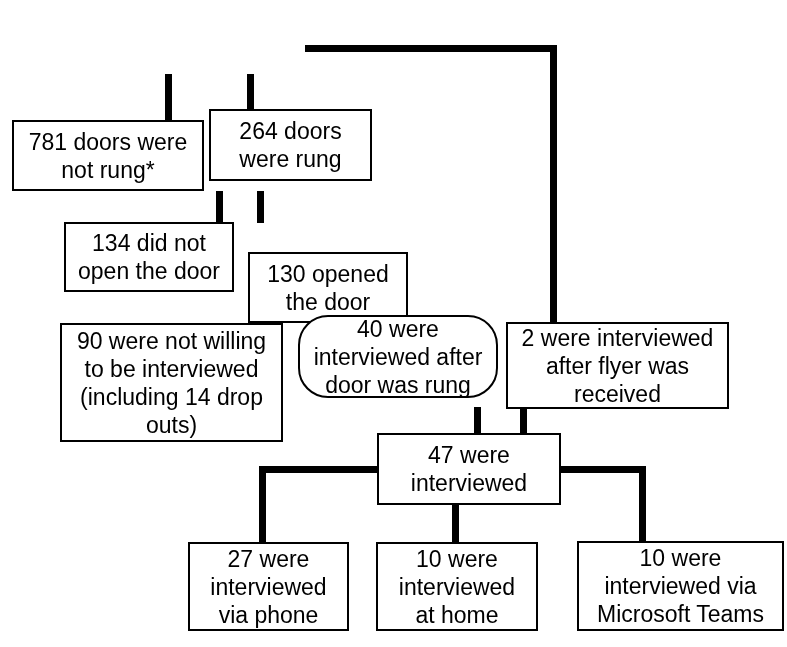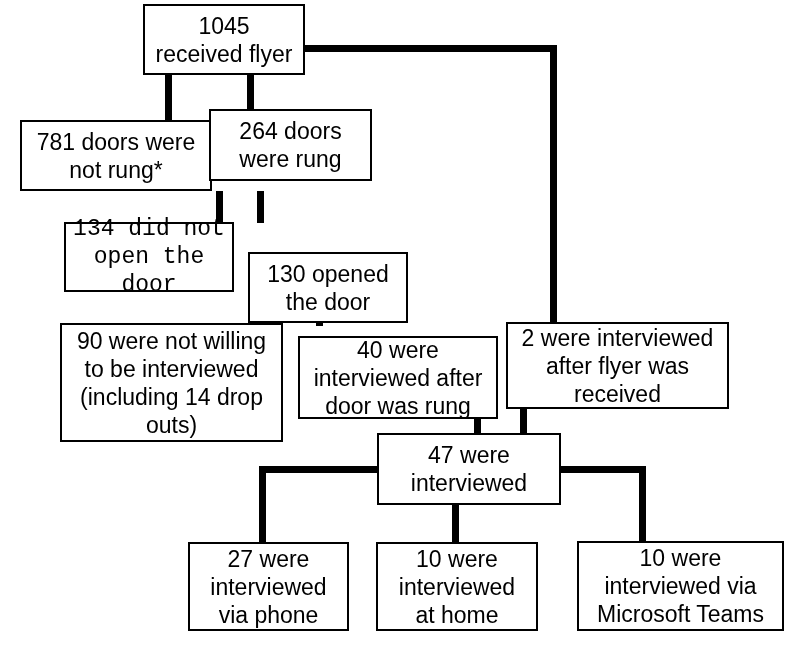--- a/index.html
+++ b/index.html
@@ -31,26 +31,26 @@
     z-index: 2;
   }
   .connector {
     position: absolute;
     background: #000000;
     z-index: 1;
   }
 
   
   .n-received-flyer          { left:143px; top:4px;   width:162px; height:71px; }
-  .n-doors-not-rung          { left:20px;   top:120px; width:192px; height:71px; }
+  .n-doors-not-rung          { left:12px;   top:120px; width:192px; height:71px; }
   .n-doors-rung              { left:209px; top:109px; width:163px; height:72px; }
-  .n-did-not-open            { left:64px;  top:222px; width:170px; height:70px;font-family:Liberation Mono, monospace; }
+  .n-did-not-open            { left:64px;  top:222px; width:170px; height:70px; }
   .n-opened-door             { left:248px; top:222px; width:160px; height:71px;margin-top:30px; }
   .n-not-willing             { left:60px;  top:323px; width:223px; height:119px;text-align:center; }
-  .n-interviewed-after-rung  { left:298px; top:336px; width:200px; height:83px; }
+  .n-interviewed-after-rung  { left:298px; top:315px; width:200px; height:83px;border-radius:30px; }
   .n-interviewed-after-flyer { left:506px; top:322px; width:223px; height:87px; }
   .n-interviewed-total       { left:377px; top:433px; width:184px; height:72px; }
   .n-via-phone               { left:188px; top:542px; width:161px; height:89px; }
   .n-at-home                 { left:376px; top:542px; width:162px; height:89px; }
   .n-via-teams               { left:577px; top:541px; width:207px; height:90px; }
 
   
   .c-flyer-notrung     { left:165px; top:74px;  width:7px;   height:47px; }
   .c-flyer-rung        { left:247px; top:74px;  width:7px;   height:47px; }
   .c-flyer-right-h     { left:305px; top:45px;  width:252px; height:7px;  }
@@ -81,22 +81,20 @@
   <div class="connector c-opened-notwilling"></div>
   <div class="connector c-opened-after-rung"></div>
   <div class="connector c-rung40-total"></div>
   <div class="connector c-flyer7-total"></div>
   <div class="connector c-total-phone-h"></div>
   <div class="connector c-total-phone-v"></div>
   <div class="connector c-total-home"></div>
   <div class="connector c-total-teams-h"></div>
   <div class="connector c-total-teams-v"></div>
 
-  <div class="node n-received-flyer">1045
-received flyer</div>
   <div class="node n-doors-not-rung">781 doors were
 not rung*</div>
   <div class="node n-doors-rung">264 doors
 were rung</div>
   <div class="node n-did-not-open">134 did not
 open the door</div>
   <div class="node n-opened-door">130 opened
 the door</div>
   <div class="node n-not-willing">90 were not willing
 to be interviewed

